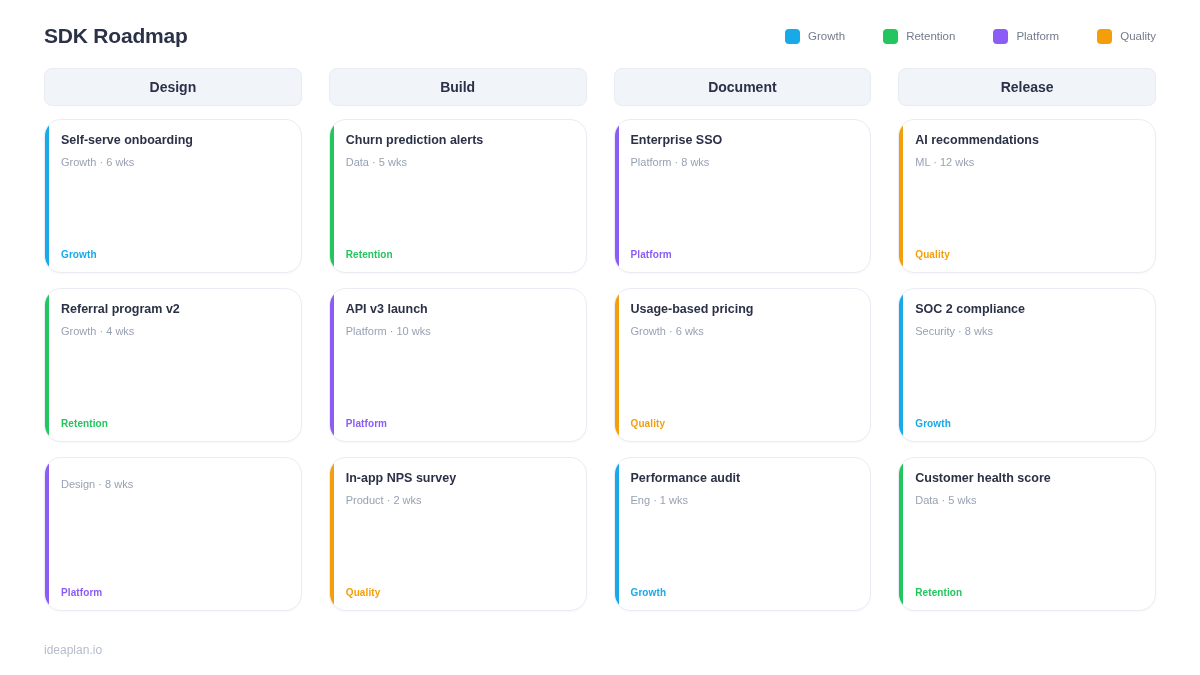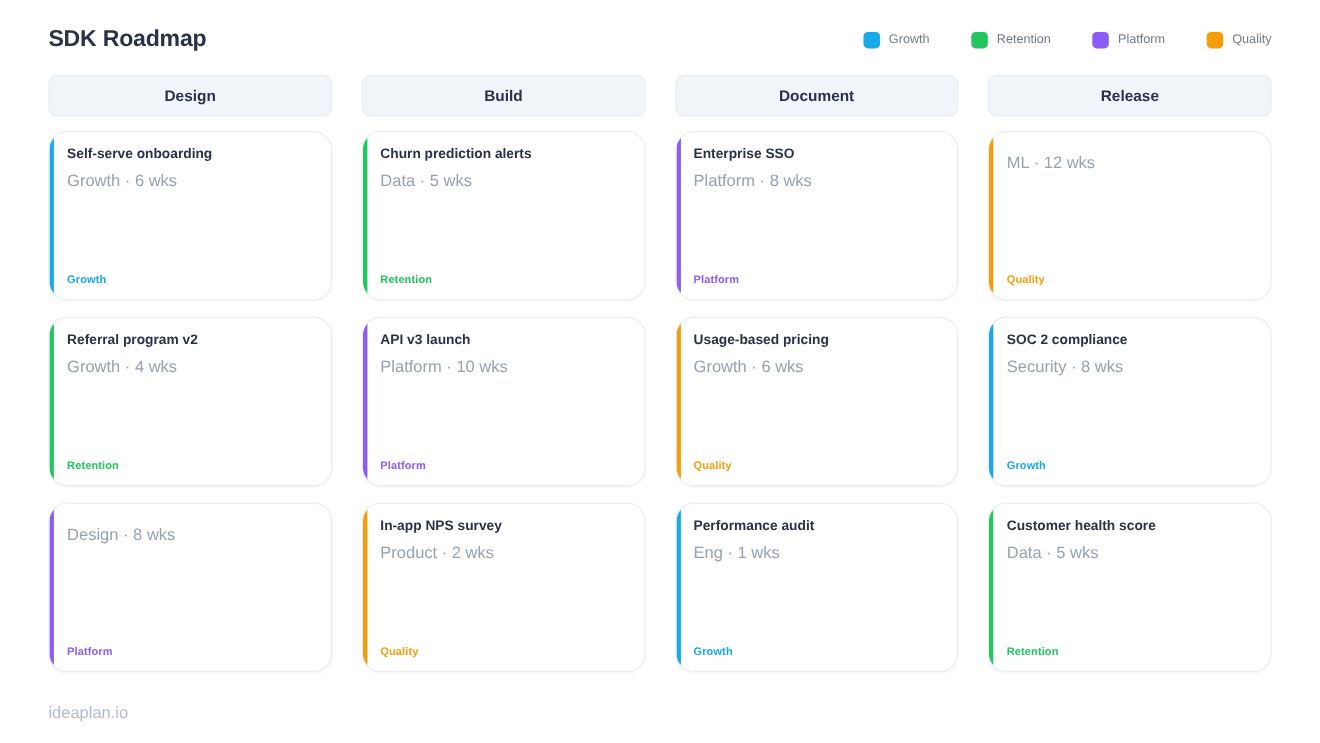--- a/index.html
+++ b/index.html
@@ -113,39 +113,39 @@
   }
 
   .card-title {
     font-size: 12.5px;
     font-weight: bold;
     color: #2b3147;
     line-height: 1.25;
   }
 
   .card-meta {
-    font-size: 15px;
+    font-size: 11px;
     color: #98a1b3;
     margin-top: 7px;
   }
 
   .card-spacer { flex: 1 1 auto; }
 
   .card-tag {
     font-size: 10px;
     font-weight: bold;
     letter-spacing: 0.1px;
   }
 
   
   .footer {
     position: absolute;
     left: 44px;
     bottom: 18px;
-    font-size: 15px;
+    font-size: 12px;
     color: #b4bccb;
   }
 </style>
 </head>
 <body>
 
 <div class="page">
 
   <div class="header">
     <div class="page-title">SDK Roadmap</div>
@@ -238,20 +238,21 @@
           <div class="card-title">Performance audit</div>
           <div class="card-meta">Eng · 1 wks</div>
           <div class="card-spacer"></div>
           <div class="card-tag" style="color: rgb(23, 169, 232);">Growth</div>
         </div>
       </div>
       <div class="column">
         <div class="column-header">Release</div>
         <div class="card">
           <div class="card-accent" style="background: rgb(245, 158, 11);"></div>
+          <div class="card-title">AI recommendations</div>
           <div class="card-meta">ML · 12 wks</div>
           <div class="card-spacer"></div>
           <div class="card-tag" style="color: rgb(245, 158, 11);">Quality</div>
         </div>
         <div class="card">
           <div class="card-accent" style="background: rgb(23, 169, 232);"></div>
           <div class="card-title">SOC 2 compliance</div>
           <div class="card-meta">Security · 8 wks</div>
           <div class="card-spacer"></div>
           <div class="card-tag" style="color: rgb(23, 169, 232);">Growth</div>

